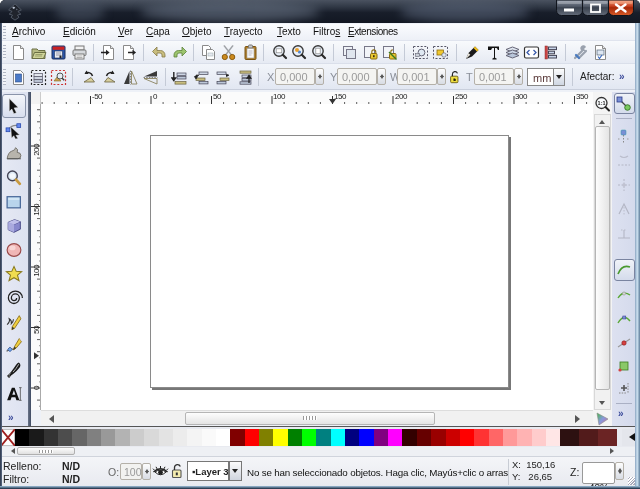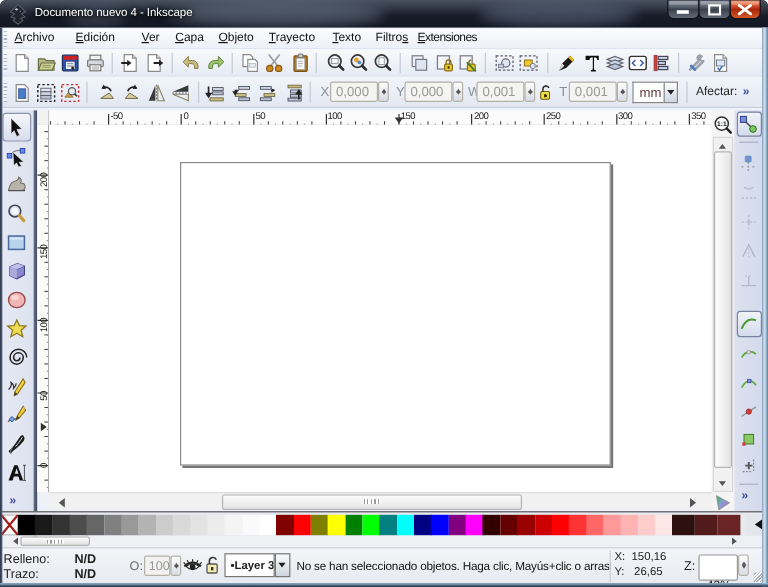--- a/index.html
+++ b/index.html
@@ -21,21 +21,20 @@
 <div id="win">
 <div id="title">
  <div class="tglow" style="left:140px;width:180px;background:#7a8698"></div>
  <div class="tglow" style="left:400px;width:130px;background:#68748a"></div>
  <div class="tglow" style="left:55px;width:50px;background:#555f70"></div>
  <svg class="abs" style="left:6px;top:3px" width="18" height="18" viewBox="0 0 17 17">
   <path d="M8.5 .8 L14.5 6.5 L11.2 8 L14 10.5 L10.8 11.5 L12.3 13.5 L8.5 16.2 L4.7 13.5 L6.2 11.5 L3 10.5 L5.8 8 L2.5 6.5 Z" fill="#20242c" stroke="#5a6270" stroke-width=".8"></path>
   <path d="M5.8 4.6 l1.6 -1.2 1.4 1.1 -1.5 1.1z" fill="#b8c2d0"></path>
   <path d="M9.8 5.2 l1.2 .9 -1.1 .7z" fill="#8892a2"></path>
  </svg>
- <div class="abs" style="left:29px;top:5px;color:#fff;font-size:9.6px;letter-spacing:-.05px;text-shadow:0 1px 3px #000,0 0 6px #000">Documento nuevo 4 - Inkscape</div>
  <svg class="abs" style="left:555px;top:0" width="80" height="18" viewBox="0 0 80 18">
   <defs>
    <linearGradient id="gb" x1="0" y1="0" x2="0" y2="1">
     <stop offset="0" stop-color="#8a93a2"></stop>
             <stop offset=".42" stop-color="#4e5664"></stop>
             <stop offset=".5" stop-color="#39414e"></stop>
             <stop offset="1" stop-color="#646c7a"></stop>
           </linearGradient>
    <linearGradient id="rb" x1="0" y1="0" x2="0" y2="1">
     <stop offset="0" stop-color="#f2a080"></stop>
@@ -644,21 +643,21 @@
 <div class="abs" style="left:625px;top:6px;border:4.5px solid transparent;border-right:6px solid #111"></div>
 </div>
 <div class="abs" style="left:0;top:424px;width:637px;height:9px;background:#eef0f4">
 <div class="abs" style="left:8px;top:1px;border:3.5px solid transparent;border-right:4px solid #555"></div>
 <div class="abs" style="left:17px;top:0;width:58px;height:8px;background:linear-gradient(180deg,#fdfdfd,#e0e0e0);border:1px solid #b0b0b0;border-radius:2px"></div>
 <div class="abs" style="left:39px;top:2.5px;width:14px;height:3px;background:repeating-linear-gradient(90deg,#999 0 1px,#fff 1px 3px)"></div>
 <div class="abs" style="left:610px;top:1px;border:3.5px solid transparent;border-left:4px solid #555"></div>
 </div>
 <div class="abs" style="left:0;top:433px;width:637px;height:30px;background:linear-gradient(180deg,#f4f5f8,#e8eaf0);border-top:1px solid #d0d4dc;font-size:10.5px;color:#222">
 <div class="abs" style="left:3px;top:3px">Relleno:</div>
-<div class="abs" style="left:3px;top:16px">Trazo:</div>
+<div class="abs" style="left:3px;top:16px">Filtro:</div>
 <div class="abs" style="left:62px;top:3px;font-weight:bold">N/D</div>
 <div class="abs" style="left:62px;top:16px;font-weight:bold">N/D</div>
 <div class="abs" style="left:108px;top:9px;color:#666">O:</div>
 <div class="abs" style="left:120px;top:6px;width:22px;height:17px;background:#f2f2f0;border:1px solid #b4b0a8;border-radius:2px;color:#999;padding:2px 0 0 3px">100</div>
 <div class="spin" style="left:142px;top:6px"></div>
 <svg class="abs" style="left:152px;top:6px" width="17" height="17" viewBox="0 0 17 17">
 <path d="M1.5 9 Q8.5 2.5 15.5 9" fill="none" stroke="#222" stroke-width="1.4"></path>
 <path d="M2.5 7.2 l-1.5 -1.5 M5 5.8 l-1 -2 M8.5 5.2 v-2.2 M12 5.8 l1 -2 M14.5 7.2 l1.5 -1.5" stroke="#222" stroke-width="1"></path>
 <path d="M3 9 Q8.5 14.5 14 9 Q8.5 5 3 9z" fill="#fff" stroke="#222" stroke-width="1"></path>
 <circle cx="8.5" cy="9.3" r="2.4" fill="#222"></circle>

